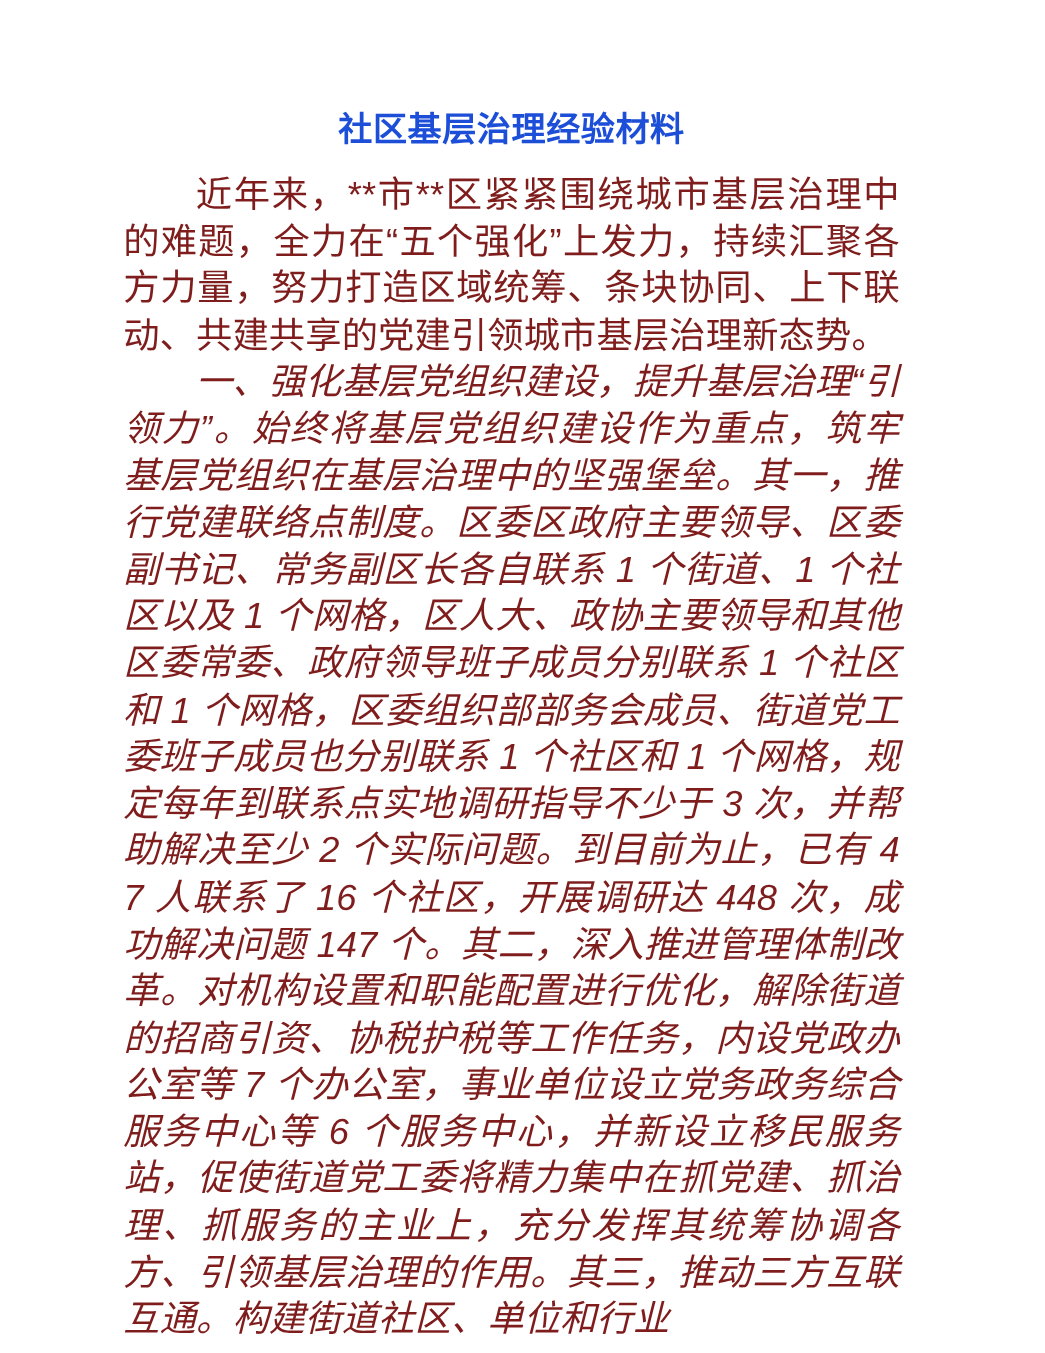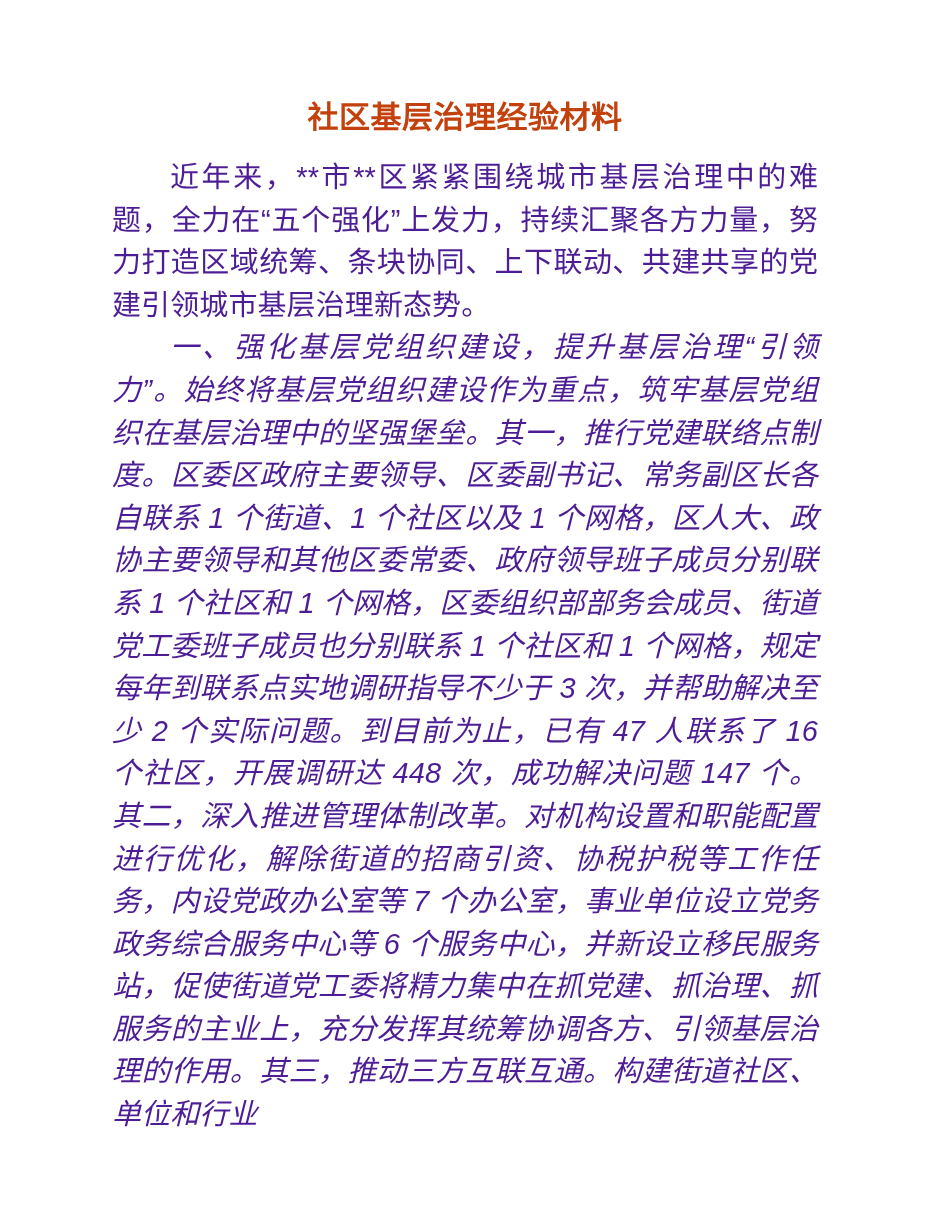--- a/index.html
+++ b/index.html
@@ -24,33 +24,33 @@
     left: 112px;
     top: 96px;
     width: 706px;
   }
 
   .doc-title {
     font-family: "Liberation Sans", "DejaVu Sans", sans-serif;
     font-size: 31px;
     font-weight: 700;
     line-height: 44px;
-    color: #c2410c;
+    color: #1d4ed8;
     text-align: center;
     letter-spacing: 0.5px;
     margin: 0 0 16px 0;
     white-space: nowrap;
   }
 
   .doc-para {
     font-family: "Liberation Sans", "DejaVu Sans", sans-serif;
-    font-size: 29px;
+    font-size: 33px;
     font-weight: 400;
     line-height: 42.6px;
-    color: #4c1d95;
+    color: #7f1d1d;
     text-align: justify;
     text-justify: inter-ideograph;
     text-align-last: left;
     margin: 0;
     text-indent: 2em;
     word-break: break-all;
     letter-spacing: 0.1px;
   }
 
   .doc-para + .doc-para {

